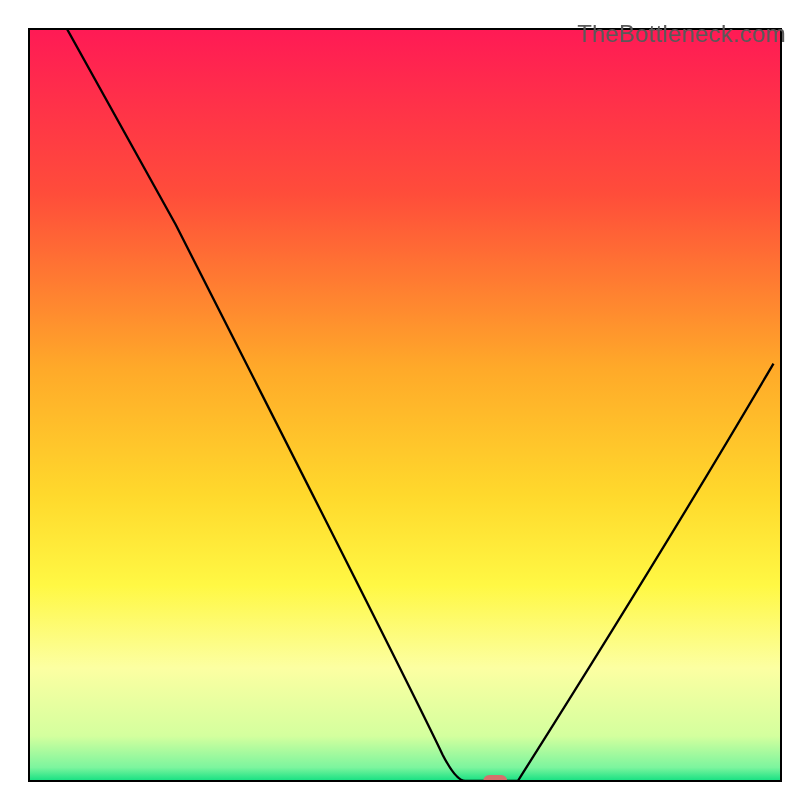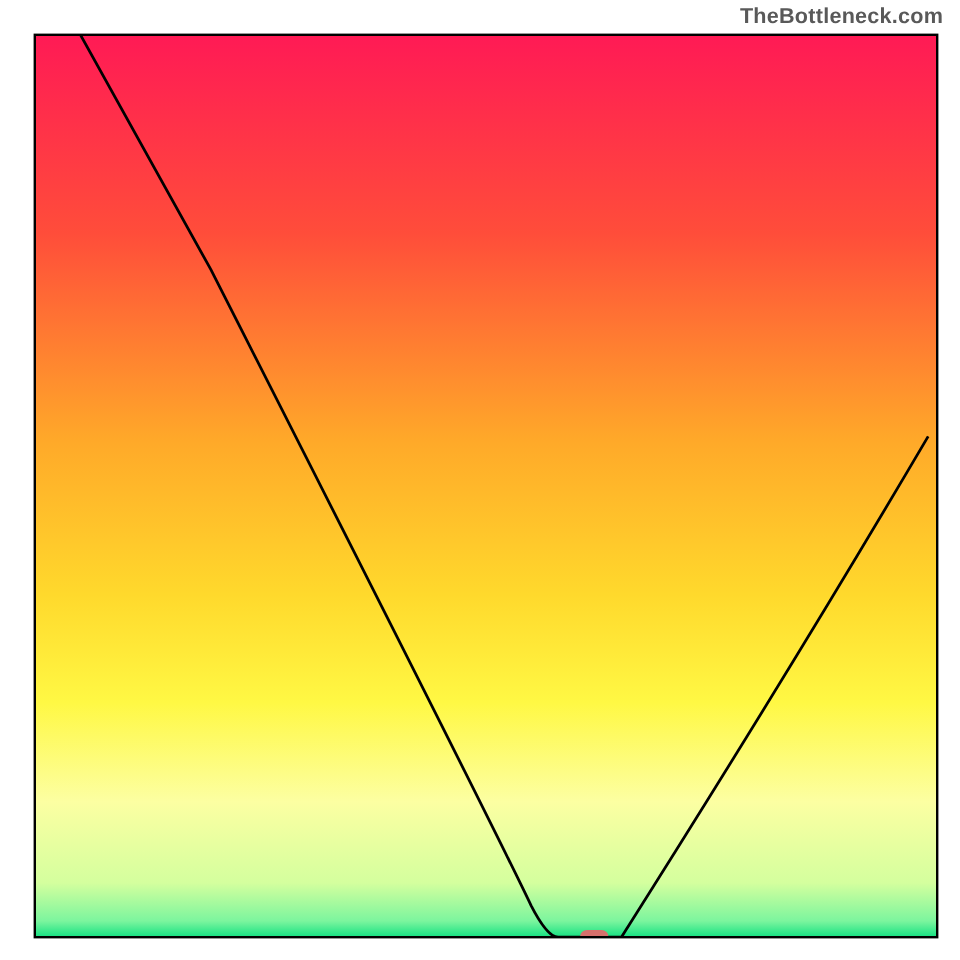--- a/index.html
+++ b/index.html
@@ -11,25 +11,25 @@
     font-family: Arial, Helvetica, sans-serif;
   }
   .container {
     position: relative;
     width: 800px;
     height: 800px;
     background: #ffffff;
   }
   .watermark {
     position: absolute;
-    top: 3px;
+    top: 20px;
     right: 14px;
     color: #595959;
-    font-size: 18px;
-    font-weight: 700;
+    font-size: 24px;
+    font-weight: 400;
     letter-spacing: 0.2px;
     z-index: 20;
   }
   svg.chart {
     position: absolute;
     left: 0;
     top: 0;
     width: 800px;
     height: 800px;
   }

